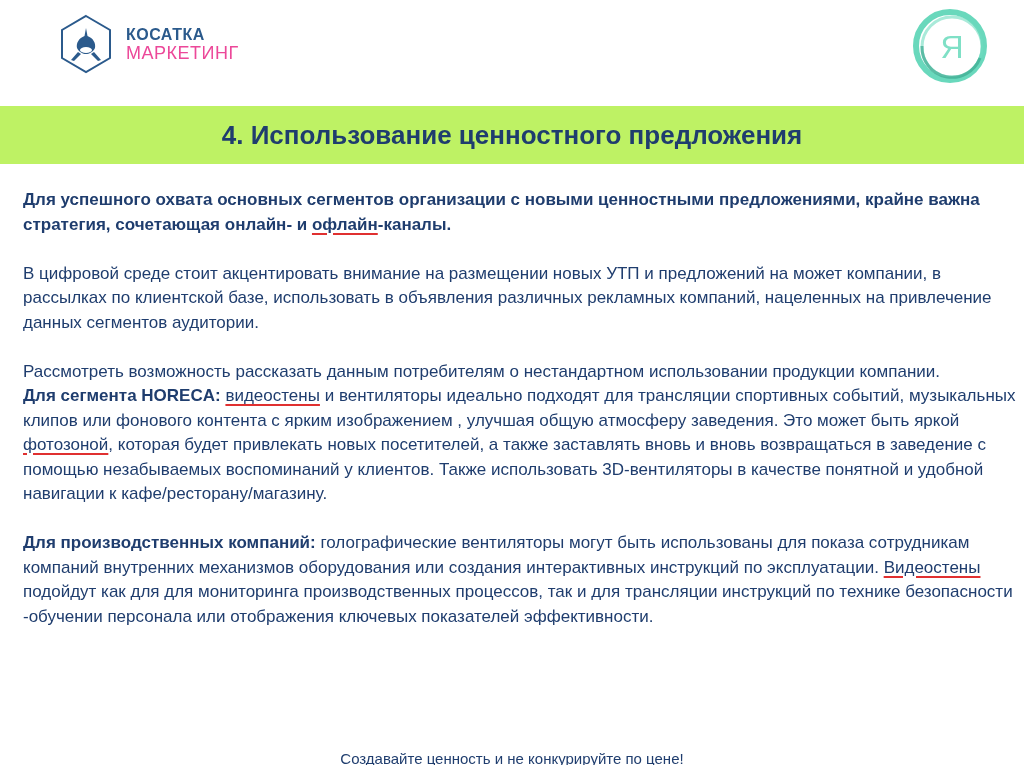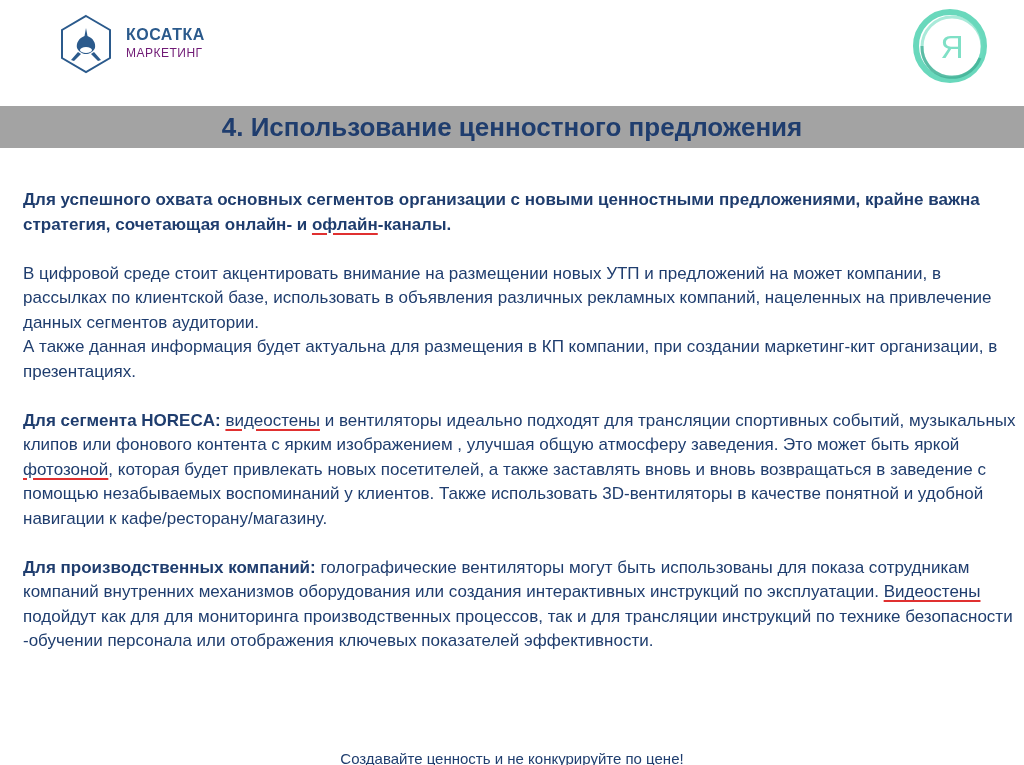--- a/index.html
+++ b/index.html
@@ -1,24 +1,24 @@
 <!DOCTYPE html>
 <html><head>
   <meta charset="utf-8">
   <style>
     html, body { margin:0; padding:0; }
     body { width:1024px; height:765px; overflow:hidden; background:#ffffff; font-family:"Liberation Sans", sans-serif; color:#1f3d6e; position:relative; }
     .header { position:absolute; left:16px; top:0; width:936px; height:104px; }
     .logo-hex { position:absolute; left:44px; top:14px; width:52px; height:60px; }
     .logo-text { position:absolute; left:110px; top:26px; line-height:18px; }
     .logo-line1 { font-size:16px; font-weight:bold; color:#2b5a8c; letter-spacing:0.5px; display:block; }
-    .logo-line2 { font-size:12px; color:#701a75; letter-spacing:0.5px; display:block; }
+    .logo-line2 { font-size:18px; color:#ec4899; letter-spacing:0.5px; display:block; }
     .tagline { position:absolute; left:110px; top:72px; font-size:14px; font-weight:bold; color:#2b5a8c; }
     .ya-logo { position:absolute; left:894px; top:6px; width:84px; height:80px; }
-    .title-band { position:absolute; left:0; top:106px; width:1024px; height:42px; background:#a3a3a3; display:flex; align-items:center; justify-content:center; }
+    .title-band { position:absolute; left:0; top:106px; width:1024px; height:58px; background:#bef264; display:flex; align-items:center; justify-content:center; }
     .title-band h1 { margin:0; font-size:26px; font-weight:bold; color:#1f3d6e; }
     .content { position:absolute; left:23px; top:188px; width:998px; font-size:17px; line-height:24.5px; color:#1f3d6e; }
     .content p { margin:0; }
     .gap { height:24.5px; }
     .b { font-weight:bold; }
     .spell { text-decoration:underline; text-decoration-color:#e03030; text-decoration-thickness:1.5px; text-underline-offset:3px;margin-top:48px; }
     .footer { position:absolute; left:0; top:750px; width:1024px; text-align:center; font-size:15px; color:#1f3d6e; }
   </style>
 </head>
 <body>
@@ -44,20 +44,20 @@
 </div>
 
 <div class="title-band">
   <h1>4. Использование ценностного предложения</h1>
 </div>
 
 <div class="content">
   <p class="b"><span>Для успешного охвата основных сегментов организации с новыми ценностными предложениями, крайне важна стратегия, сочетающая онлайн- и </span><span class="spell">офлайн</span><span>-каналы.</span></p>
   <div class="gap"></div>
   <p>В цифровой среде стоит акцентировать внимание на размещении новых УТП и предложений на может компании, в рассылках по клиентской базе, использовать в объявления различных рекламных компаний, нацеленных на привлечение данных сегментов аудитории.</p>
-  <p>А также данная информация будет актуальна для размещения в КП компании, при создании маркетинг-кит организации, в презентациях.</p>
   <div class="gap"></div>
+  <p>Рассмотреть возможность рассказать данным потребителям о нестандартном использовании продукции компании.</p>
   <p><span class="b">Для сегмента HORECA:</span> <span class="spell">видеостены</span><span> и вентиляторы идеально подходят для трансляции спортивных событий, музыкальных клипов или фонового контента с ярким изображением , улучшая общую атмосферу заведения. Это может быть яркой </span><span class="spell">фотозоной</span><span>, которая будет привлекать новых посетителей, а также заставлять вновь и вновь возвращаться в заведение с помощью незабываемых воспоминаний у клиентов. Также использовать 3D-вентиляторы в качестве понятной и удобной навигации к кафе/ресторану/магазину.</span></p>
   <div class="gap"></div>
   <p><span class="b">Для производственных компаний:</span><span> голографические вентиляторы могут быть использованы для показа сотрудникам компаний внутренних механизмов оборудования или создания интерактивных инструкций по эксплуатации. </span><span class="spell">Видеостены</span><span> подойдут как для для мониторинга производственных процессов, так и для трансляции инструкций по технике безопасности -обучении персонала или отображения ключевых показателей эффективности.</span></p>
 </div>
 
 <div class="footer">Создавайте ценность и не конкурируйте по цене!</div>
 
 </body></html>

